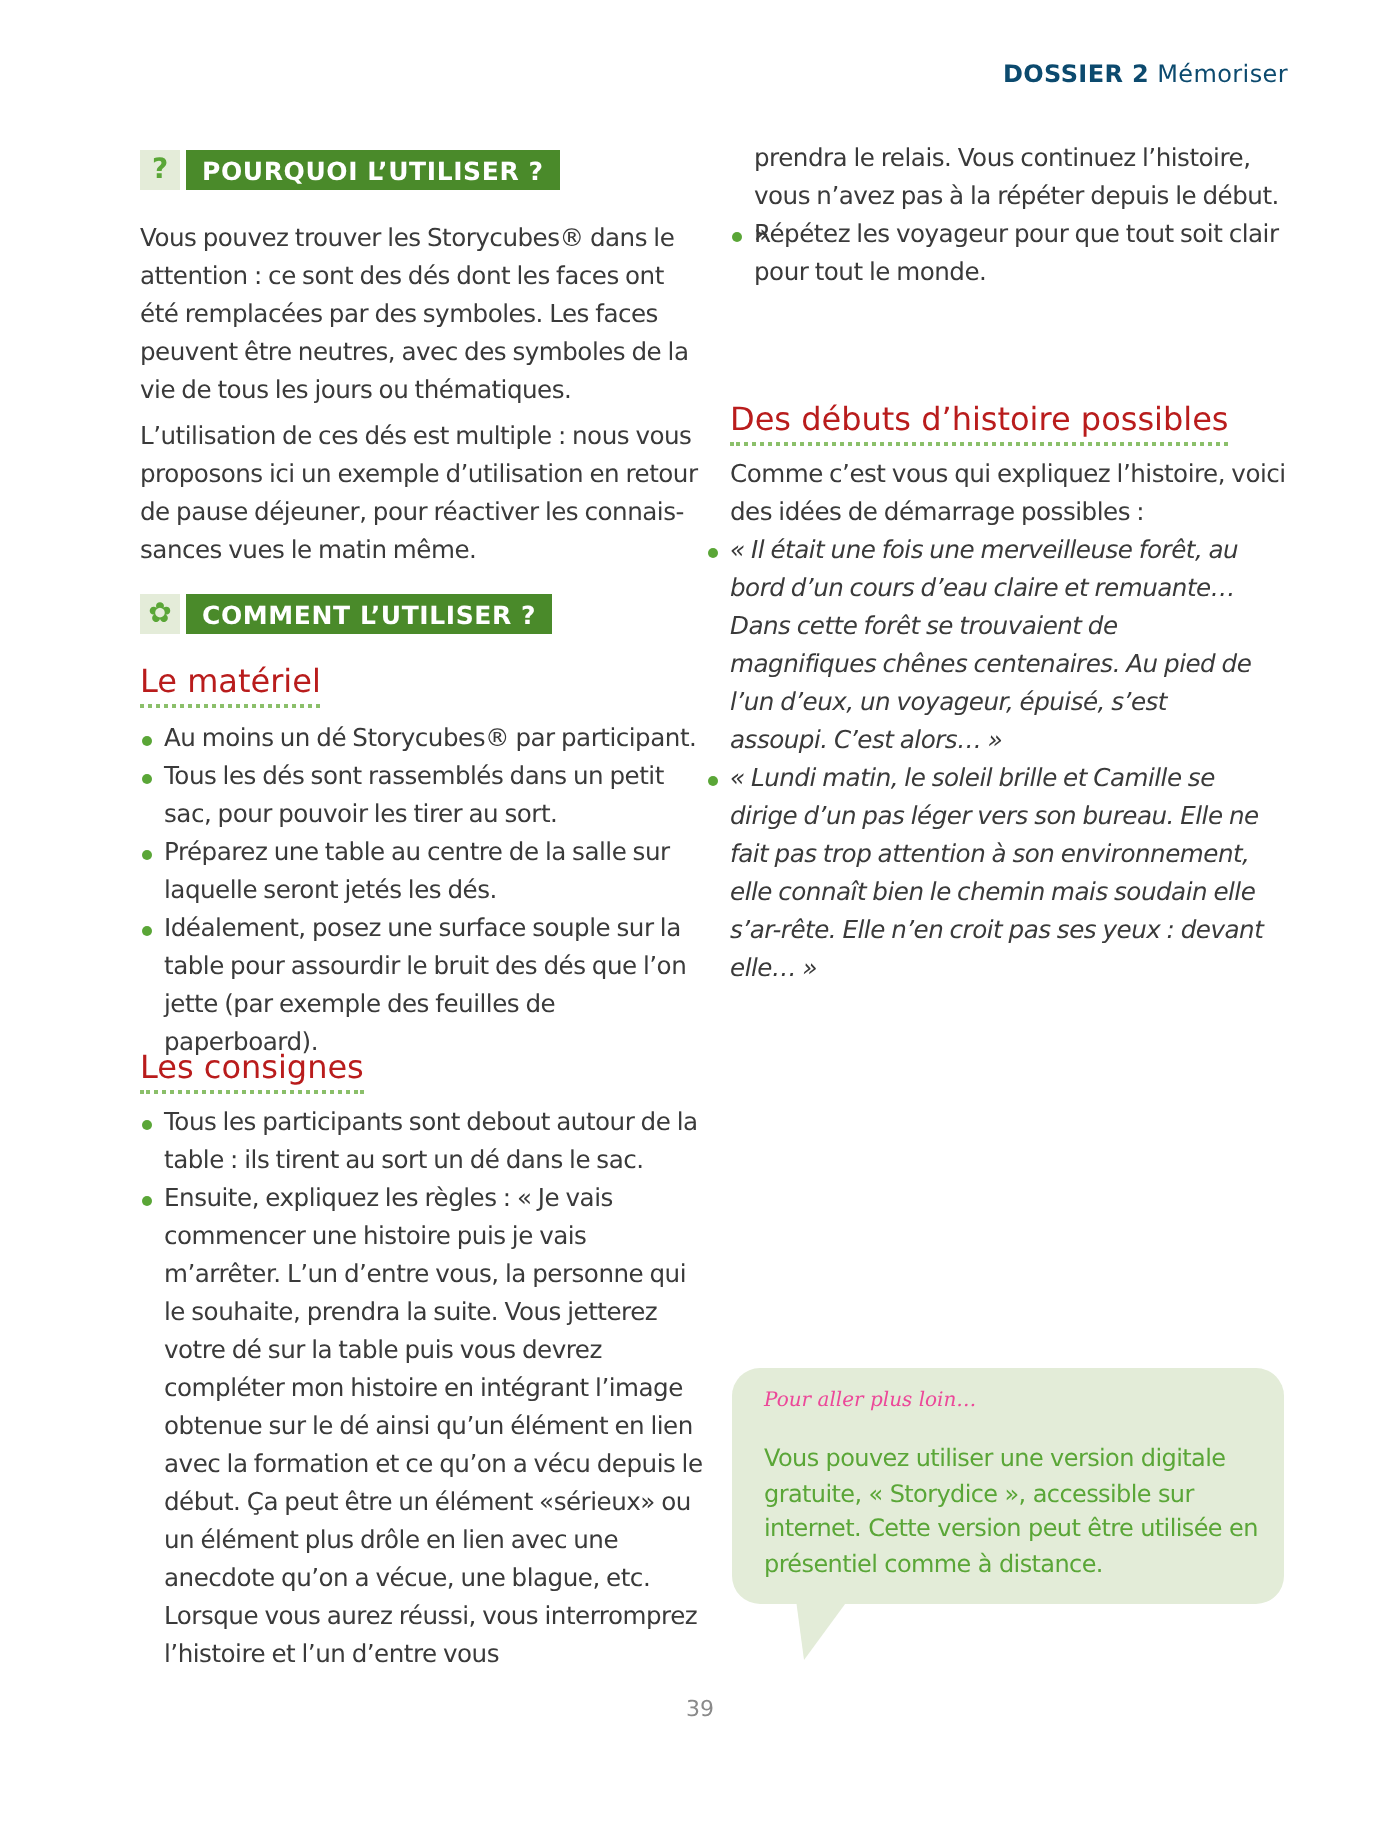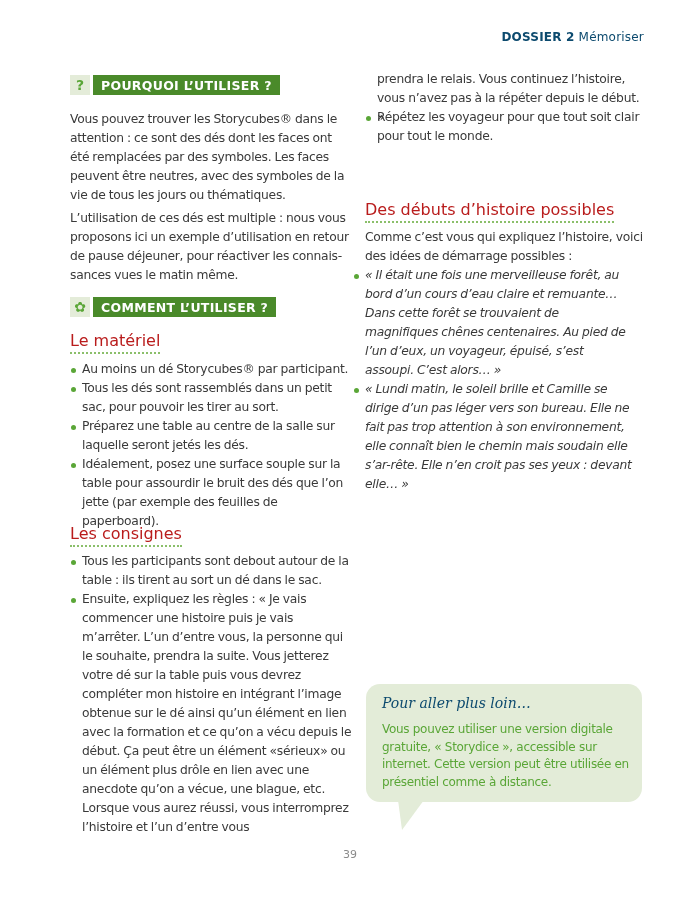--- a/index.html
+++ b/index.html
@@ -50,21 +50,21 @@
       position: absolute; left: 366px; top: 684px; width: 276px; height: 118px;
       background: #e3ecd8; border-radius: 14px;
     }
     .tip-tail {
       position: absolute; left: 398px; top: 800px; width: 0; height: 0;
       border-left: 4px solid transparent; border-right: 22px solid transparent;
       border-top: 30px solid #e3ecd8;
     }
     .tip-title {
       position: absolute; left: 382px; top: 695px; font-family: "DejaVu Serif", serif;
-      font-style: italic; font-size: 14px; color: #0c4a6e;
+      font-style: italic; font-size: 10px; color: #ec4899;
     }
     .tip-text {
       position: absolute; left: 382px; top: 721px; width: 250px;
       font-size: 12px; line-height: 17.5px; color: #5aa637; font-weight: normal; letter-spacing: -0.3px;
     }
 
     .page-number {
       position: absolute; top: 848px; left: 0; width: 700px; text-align: center;
       font-size: 11px; color: #8a8a8a;
     }

